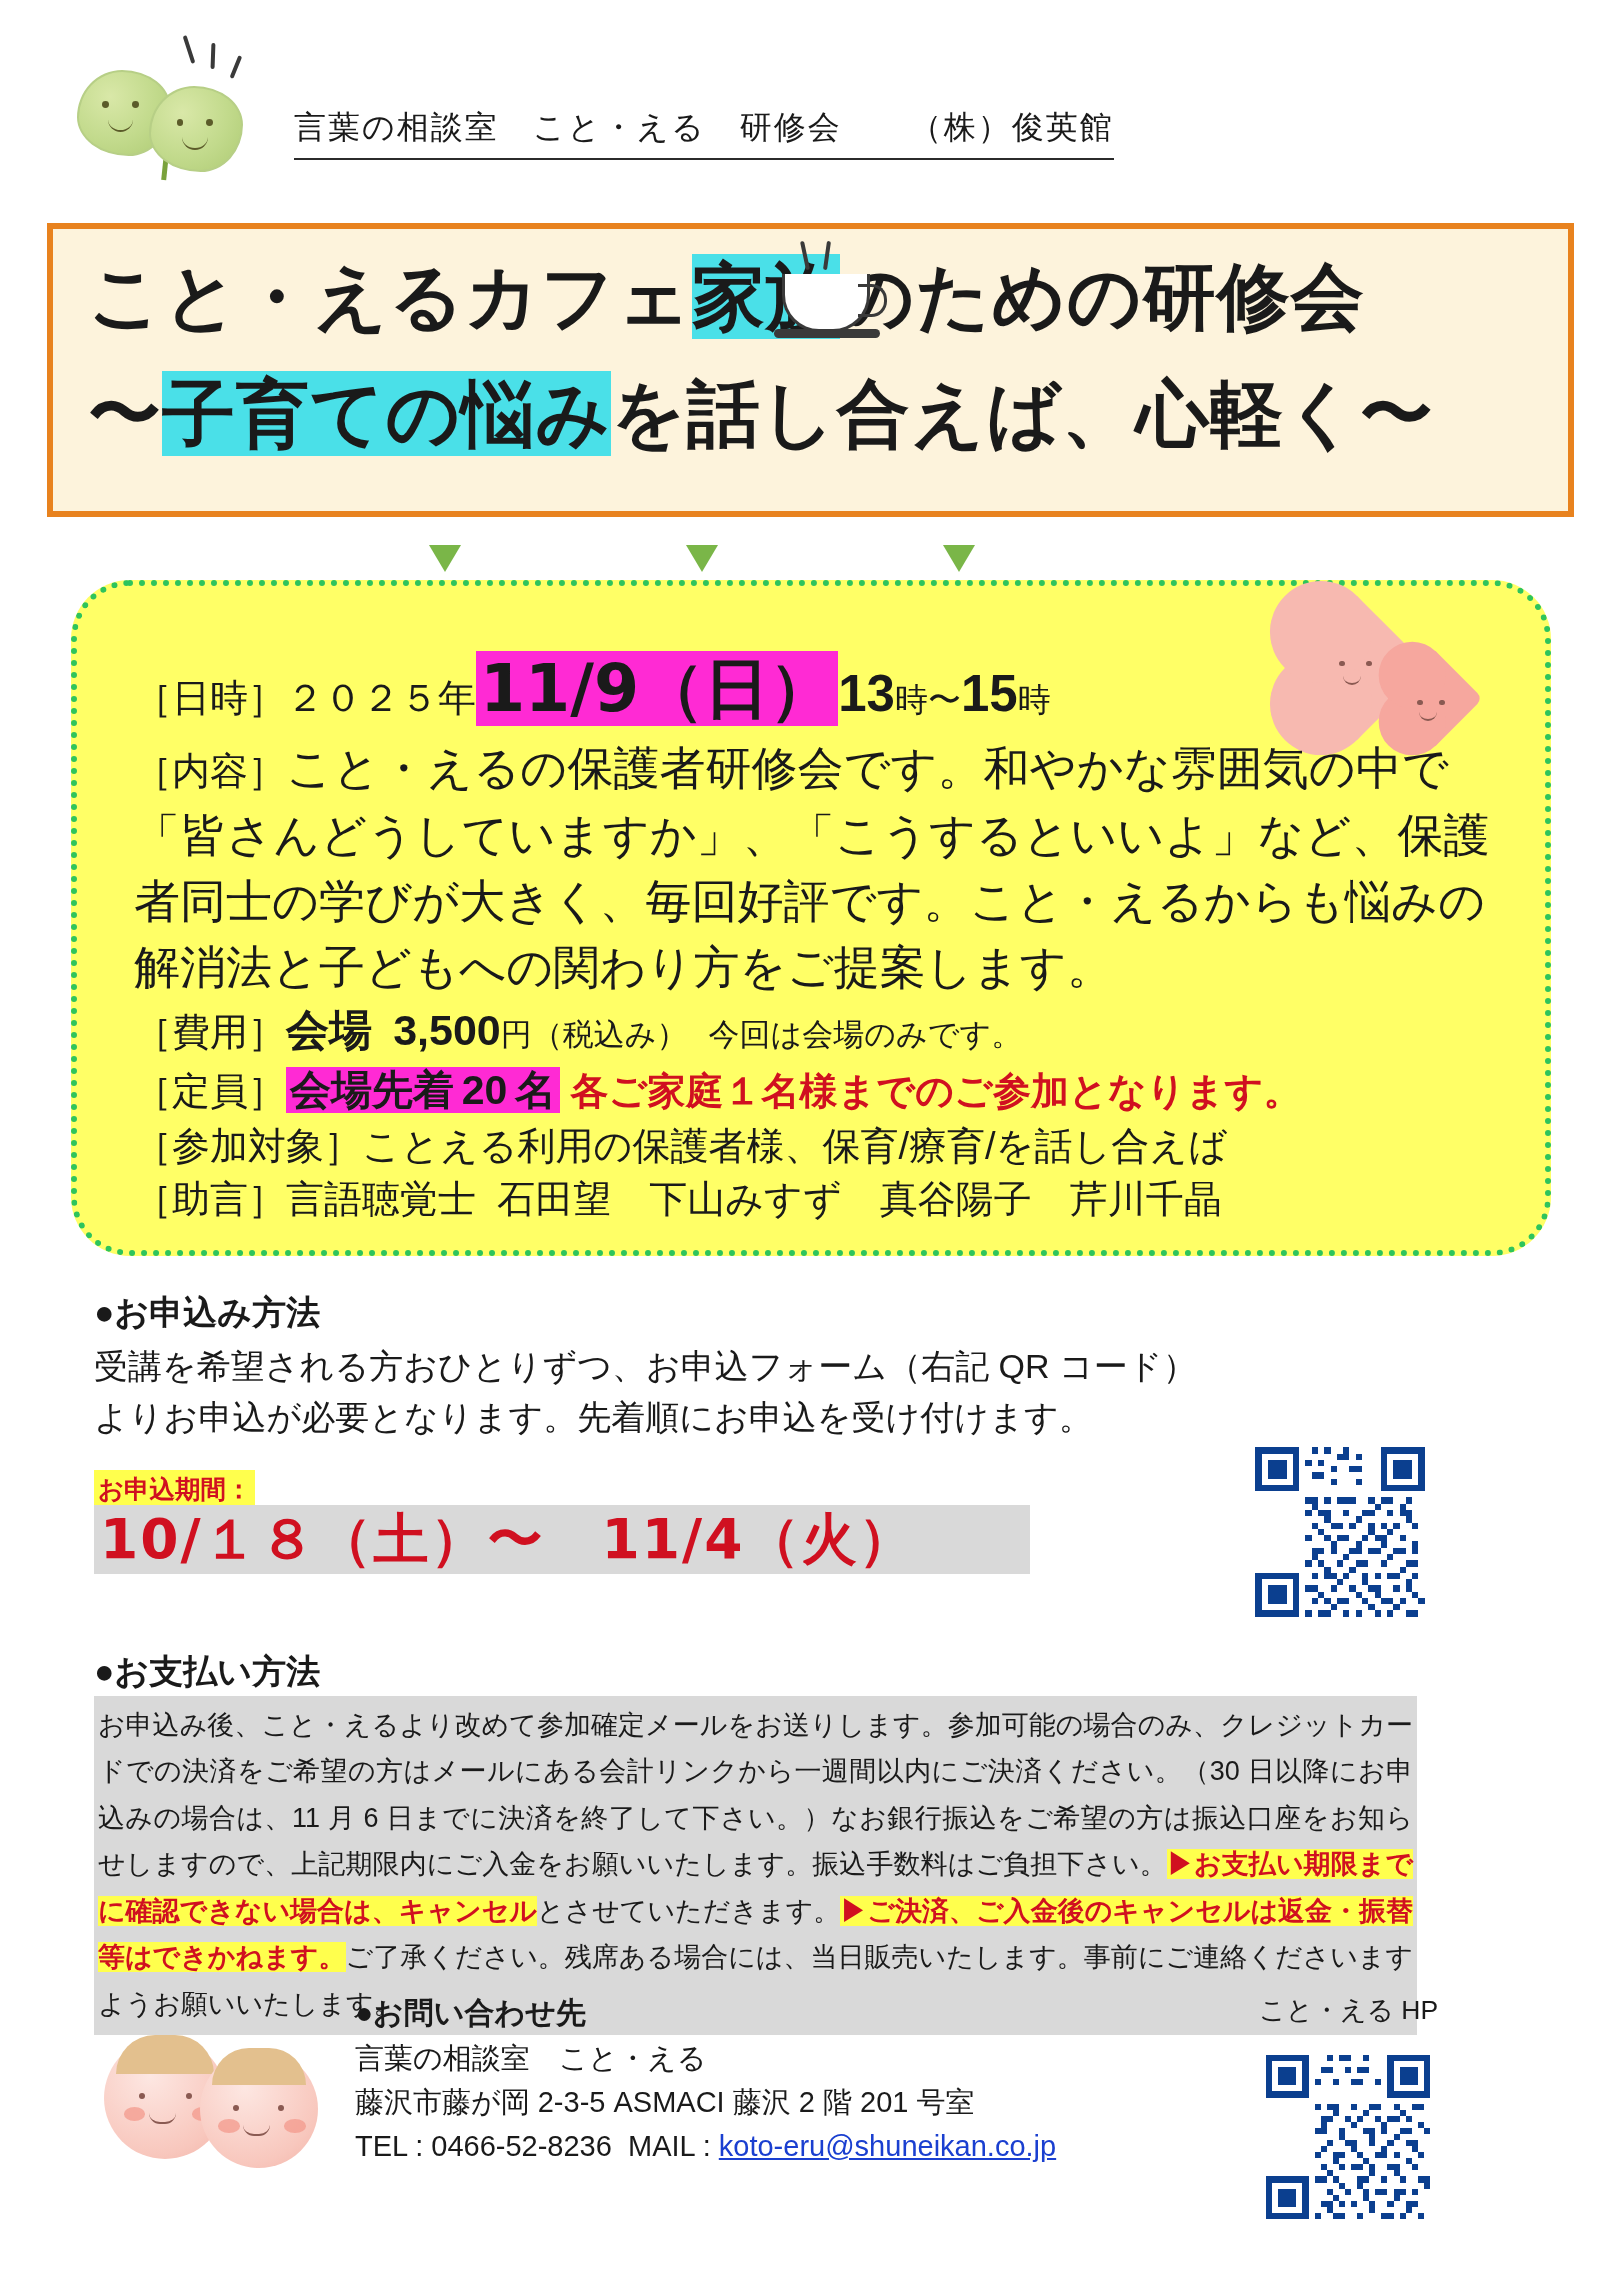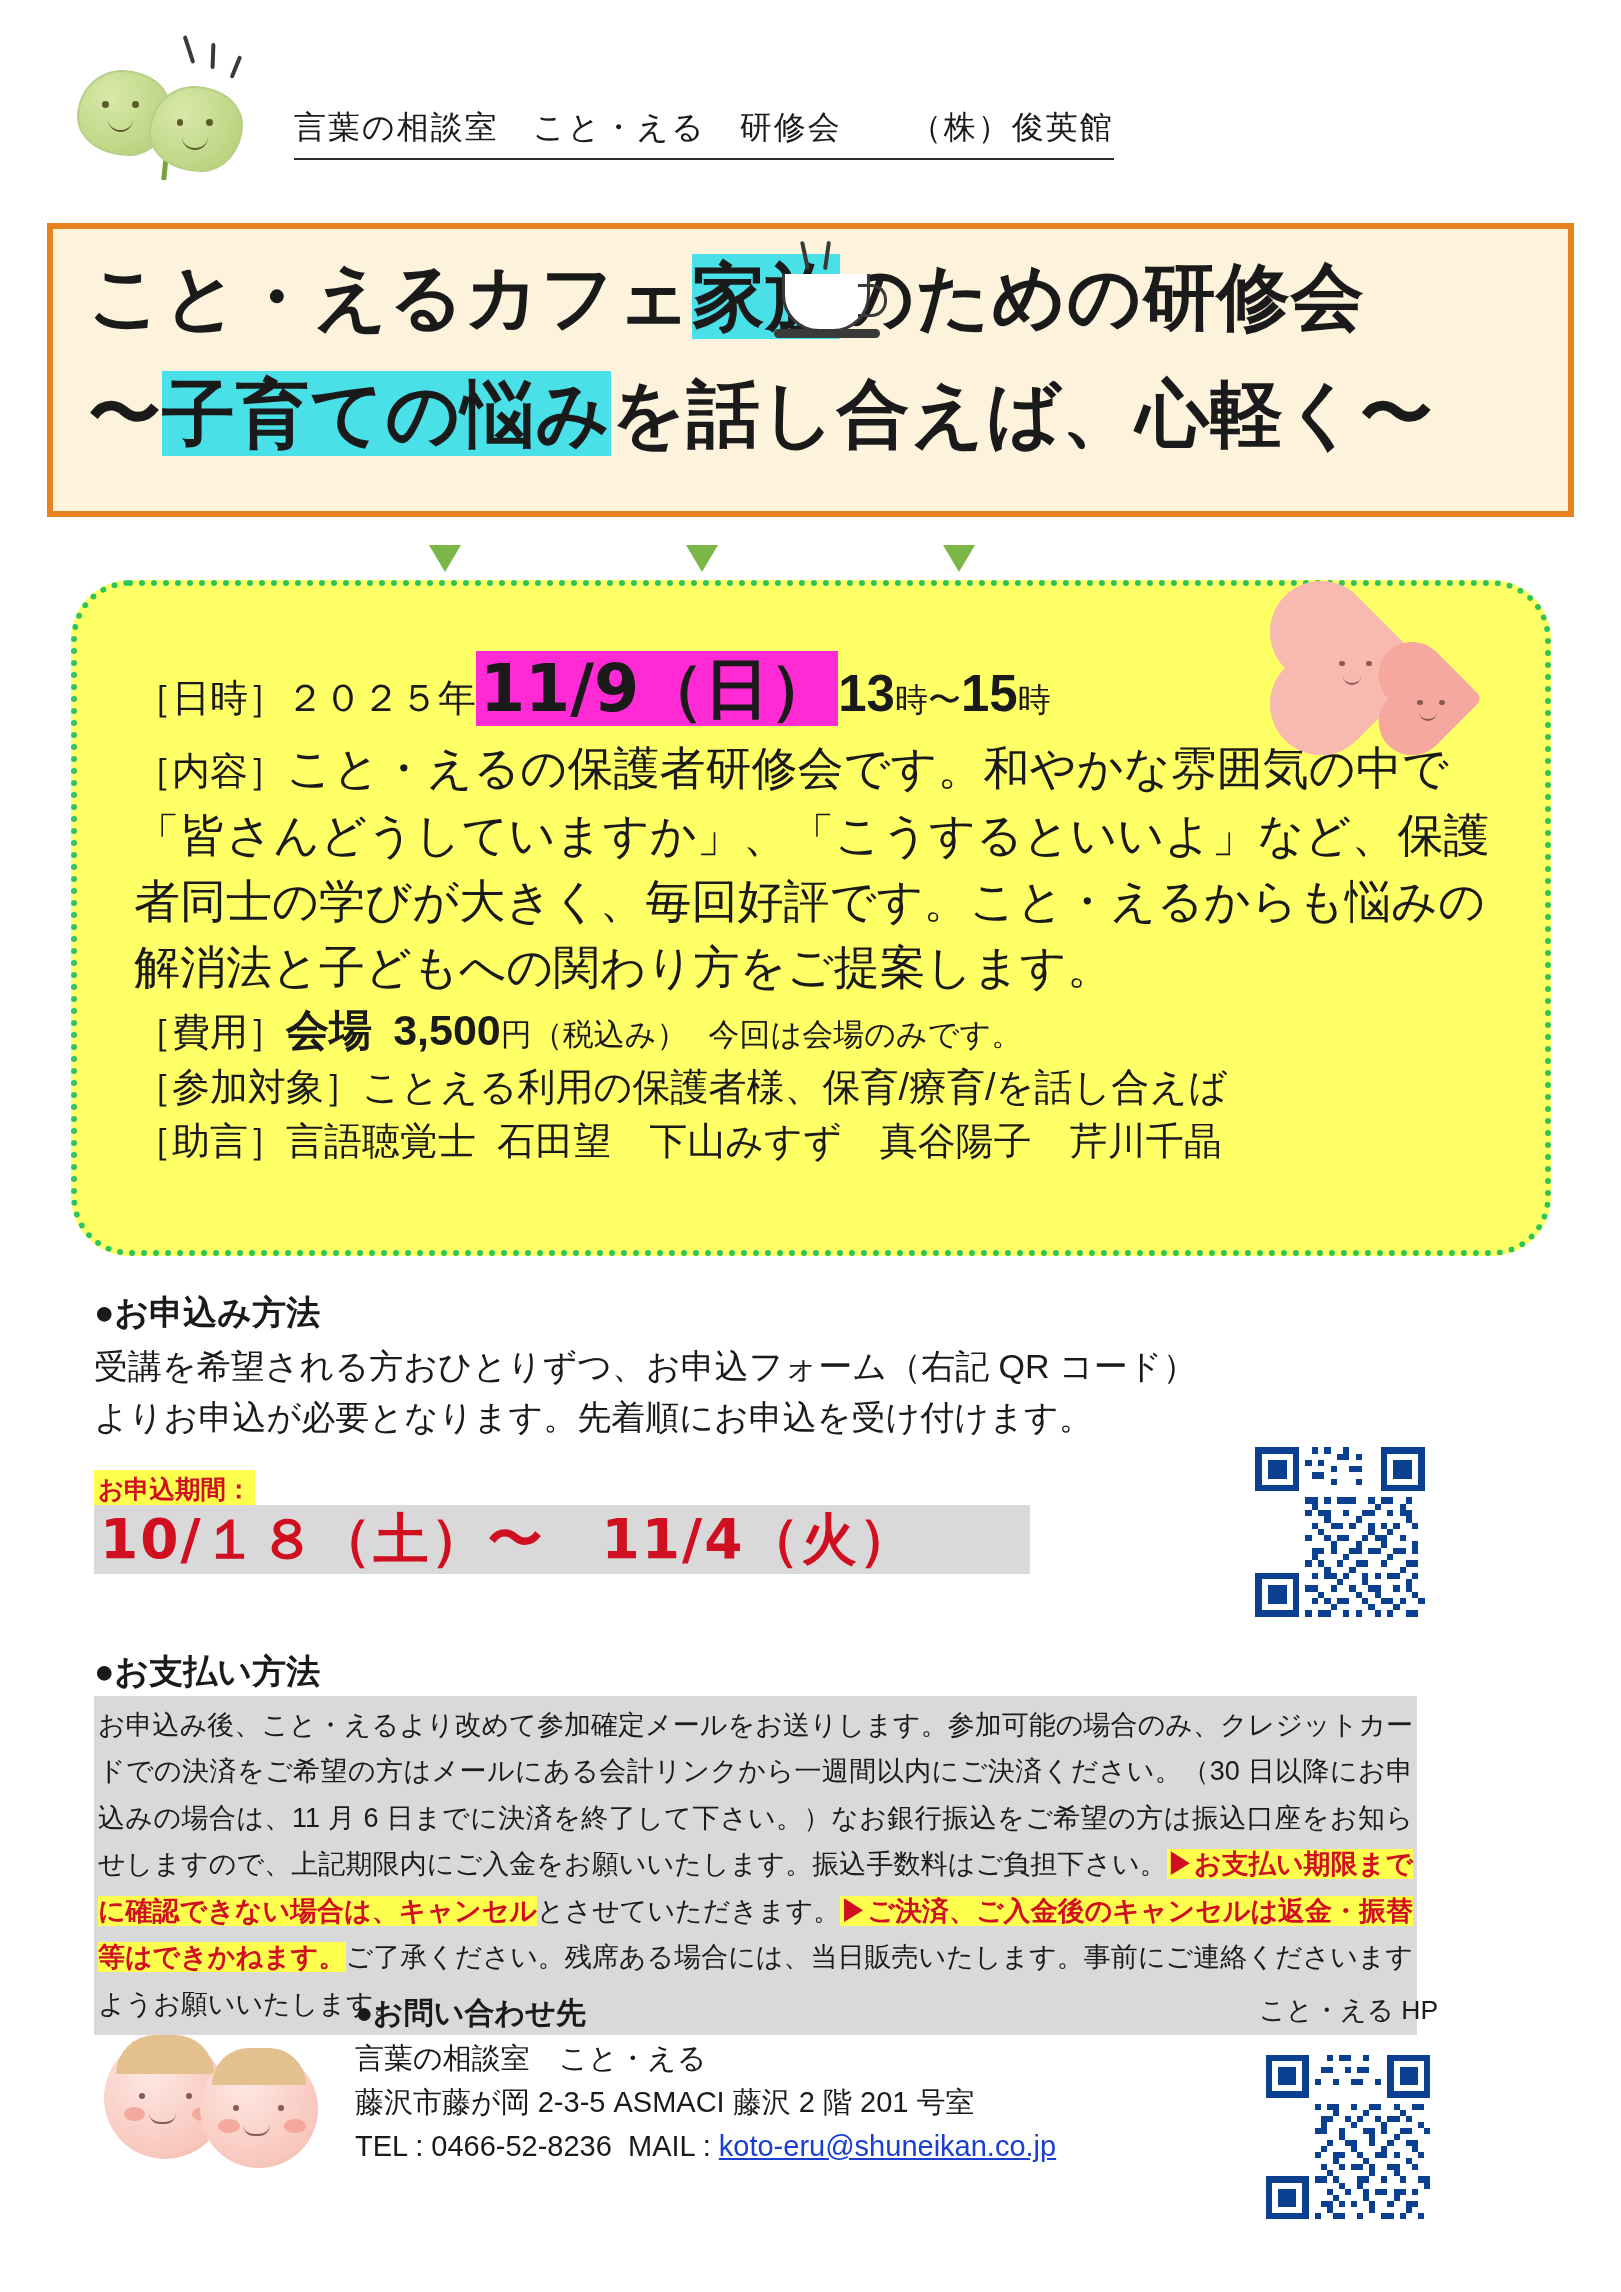--- a/index.html
+++ b/index.html
@@ -452,20 +452,23 @@
       </div>
 
       <div class="desc-wrap">
         <span class="label">［内容］</span><span class="desc">こと・えるの保護者研修会です。和やかな雰囲気の中で「皆さんどうしていますか」、「こうするといいよ」など、保護者同士の学びが大きく、毎回好評です。こと・えるからも悩みの解消法と子どもへの関わり方をご提案します。</span>
       </div>
 
       <div class="row">
         <span class="label">［費用］</span><span class="fee-big">会場</span>&nbsp;&nbsp;<span class="fee-big">3,500</span><span class="fee-small">円</span><span class="fee-small">（税込み）</span>&nbsp;&nbsp;<span class="fee-small">今回は会場のみです。</span>
       </div>
 
+      <div class="row">
+        <span class="label">［定員］</span><span class="cap-hl">会場先着</span><span class="cap-hl">20</span><span class="cap-hl">名</span>&nbsp;<span class="cap-red">各ご家庭１名様までのご参加となります。</span>
+      </div>
 
       <div class="row">
         <span class="label">［参加対象］</span><span>ことえる利用の保護者様、保育/療育/を話し合えば</span>
       </div>
 
       <div class="row">
         <span class="label">［助言］</span><span>言語聴覚士</span>&nbsp;&nbsp;<span>石田望　下山みすず　真谷陽子　芹川千晶</span>
       </div>
 
     </div>

